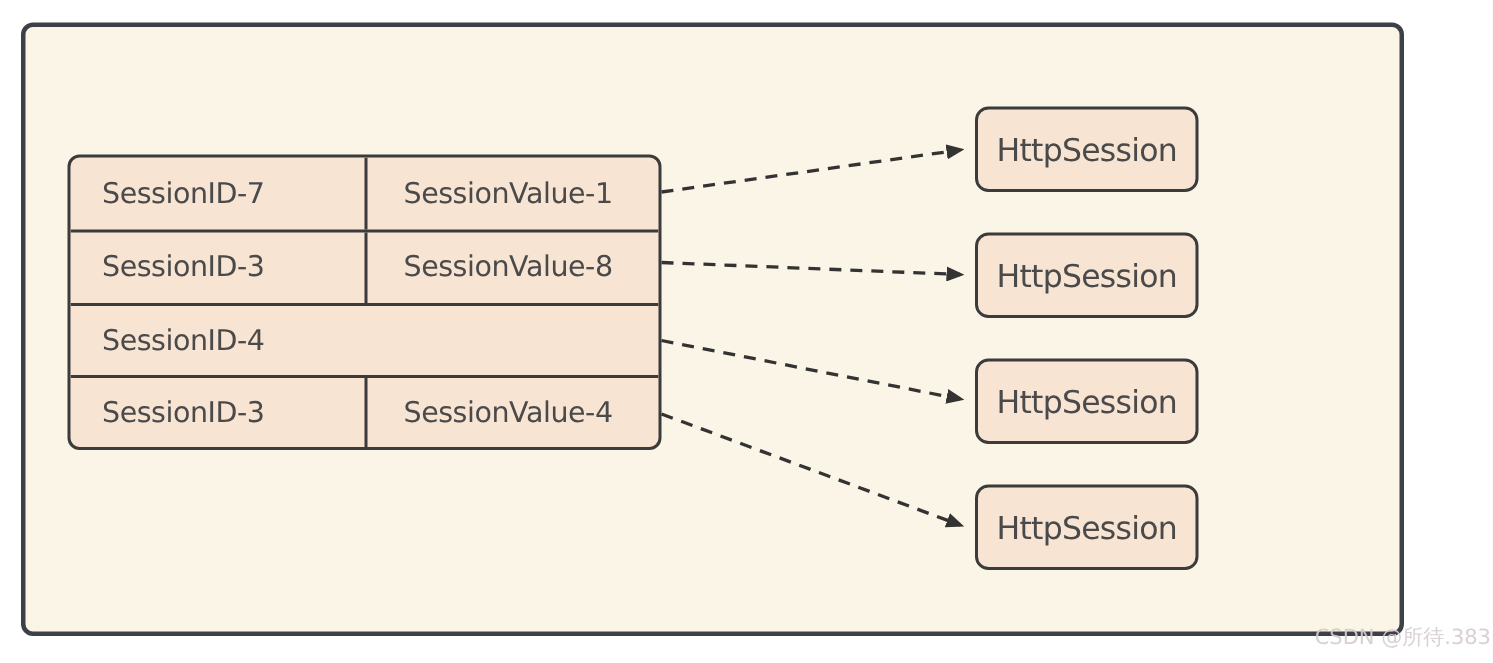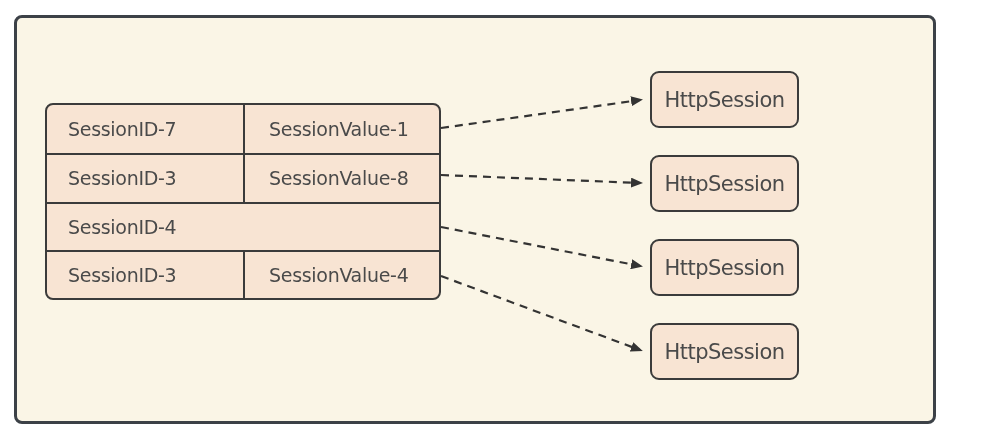--- a/index.html
+++ b/index.html
@@ -145,14 +145,15 @@
     <line class="arrow-line" x1="441" y1="175" x2="640" y2="183" marker-end="url(#arrowhead)"></line>
     <line class="arrow-line" x1="441" y1="227" x2="640" y2="266" marker-end="url(#arrowhead)"></line>
     <line class="arrow-line" x1="441" y1="276" x2="640" y2="350" marker-end="url(#arrowhead)"></line>
   </svg>
 
   <div class="http-node node-0">HttpSession</div>
   <div class="http-node node-1">HttpSession</div>
   <div class="http-node node-2">HttpSession</div>
   <div class="http-node node-3">HttpSession</div>
 
+  <div class="watermark">CSDN @所待.383</div>
 
 </div>
 
 </body></html>

